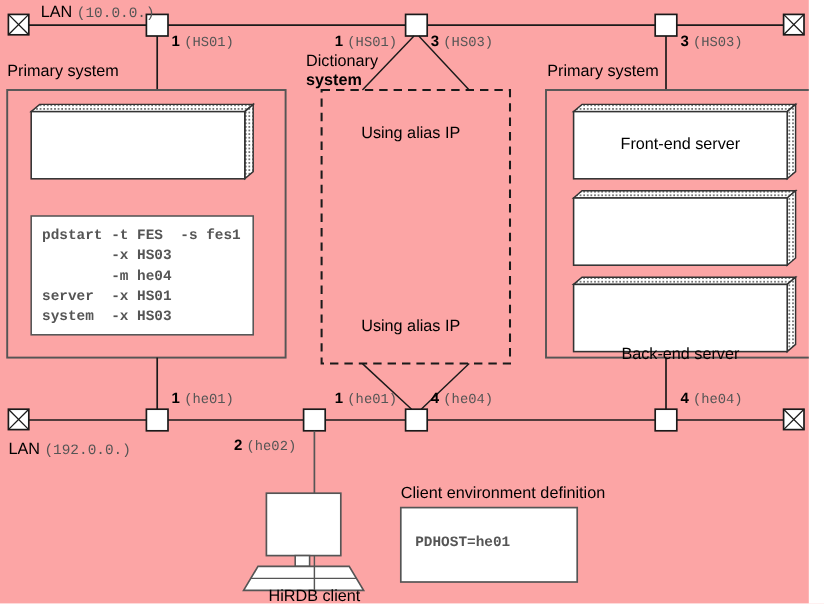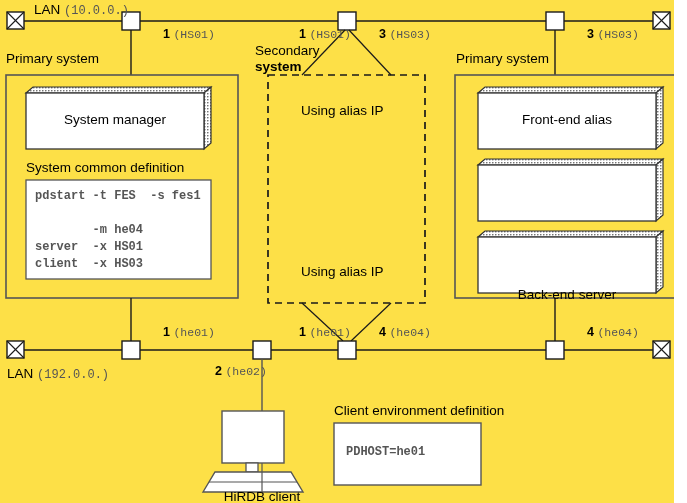--- a/index.html
+++ b/index.html
@@ -3,37 +3,36 @@
 <meta charset="utf-8">
 <style>
   html, body {
     margin: 0; padding: 0;
     background: #ffffff;
   }
   #canvas {
     position: relative;
     width: 674px;
     height: 503px;
-    background: #fde047;
+    background: #fca5a5;
     font-family: "Liberation Sans", sans-serif;
     overflow: hidden;
   }
   svg.layer {
     position: absolute;
     left: 0; top: 0;
     width: 687px;
     height: 503px;
   }
   .port {
     position: absolute;
     font-family: "Liberation Sans", sans-serif;
     font-size: 12.5px;
     color: #000;
     white-space: nowrap;
-    margin-left: 20px;
   }
   .port .num { font-weight: bold; }
   .port .host {
     font-family: "Liberation Mono", monospace;
     font-size: 11.5px;
     color: #555;
   }
   .boxtitle {
     position: absolute;
     font-size: 13.5px;
@@ -200,36 +199,35 @@
   <div class="port" style="left:359px; top:27px;">
     <span class="num">3</span>
     <span class="host">(HS03)</span>
   </div>
   <div class="port" style="left:567px; top:27px;">
     <span class="num">3</span>
     <span class="host">(HS03)</span>
   </div>
 
   <div class="boxtitle" style="left:6px; top:51px;">Primary system</div>
-  <div class="boxtitle" style="left:255px; top:43px;">Secondary</div>
+  <div class="boxtitle" style="left:255px; top:43px;">Dictionary</div>
   <div class="boxtitle" style="left:255px; top:59px;font-weight:bold;">system</div>
   <div class="boxtitle" style="left:456px; top:51px;">Primary system</div>
 
-  <div class="servlbl" style="left:26px; top:112px; width:178px;">System manager</div>
-
-  <div class="boxtitle" style="left:26px; top:160px;">System common definition</div>
+
   <div class="codeblock" style="left:35px; top:188px;">pdstart -t FES  -s fes1</div>
+  <div class="codeblock" style="left:35px; top:205px;">        -x HS03</div>
   <div class="codeblock" style="left:35px; top:222px;">        -m he04</div>
   <div class="codeblock" style="left:35px; top:239px;">server  -x HS01</div>
-  <div class="codeblock" style="left:35px; top:256px;">client  -x HS03</div>
+  <div class="codeblock" style="left:35px; top:256px;">system  -x HS03</div>
 
   <div class="aliaslbl" style="left:301px; top:103px;">Using alias IP</div>
   <div class="aliaslbl" style="left:301px; top:264px;">Using alias IP</div>
 
-  <div class="servlbl" style="left:478px; top:112px; width:178px;">Front-end alias</div>
+  <div class="servlbl" style="left:478px; top:112px; width:178px;">Front-end server</div>
   <div class="servlbl" style="left:478px; top:256px; width:178px;margin-top:31px;">Back-end server</div>
 
   <div class="port" style="left:143px; top:325px;">
     <span class="num">1</span>
     <span class="host">(he01)</span>
   </div>
   <div class="port" style="left:195px; top:364px;text-align:center;">
     <span class="num">2</span>
     <span class="host">(he02)</span>
   </div>

